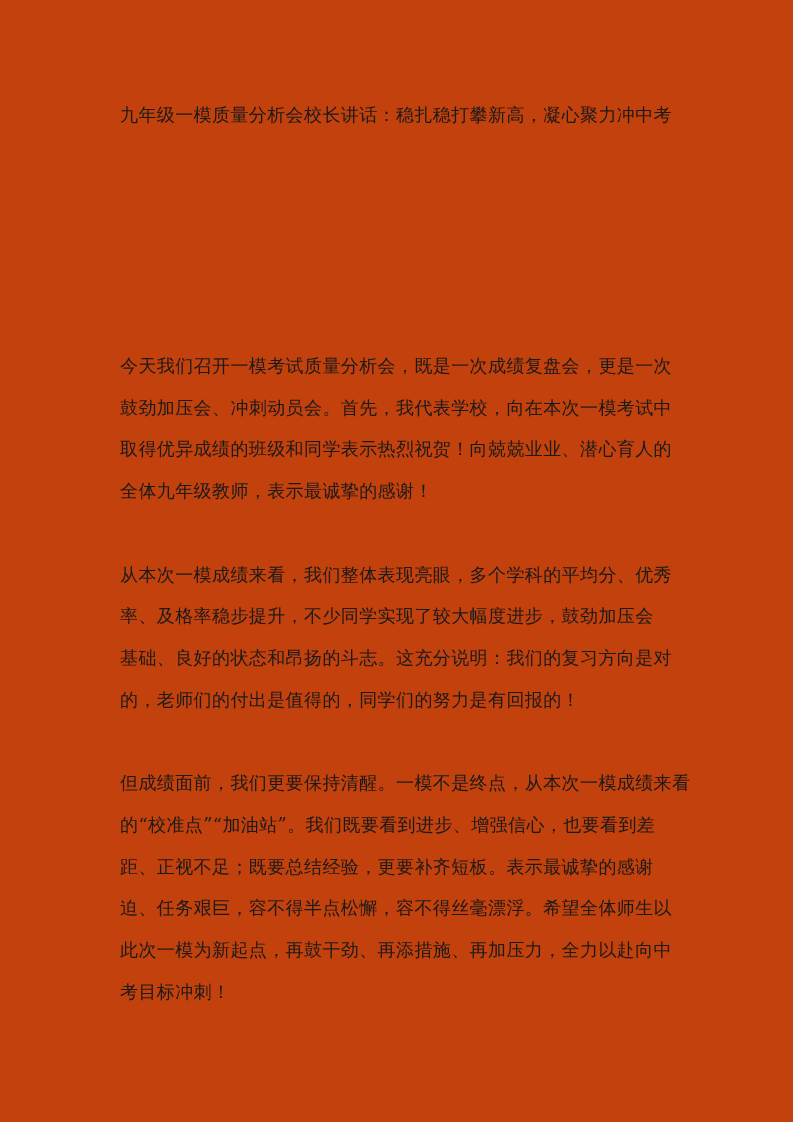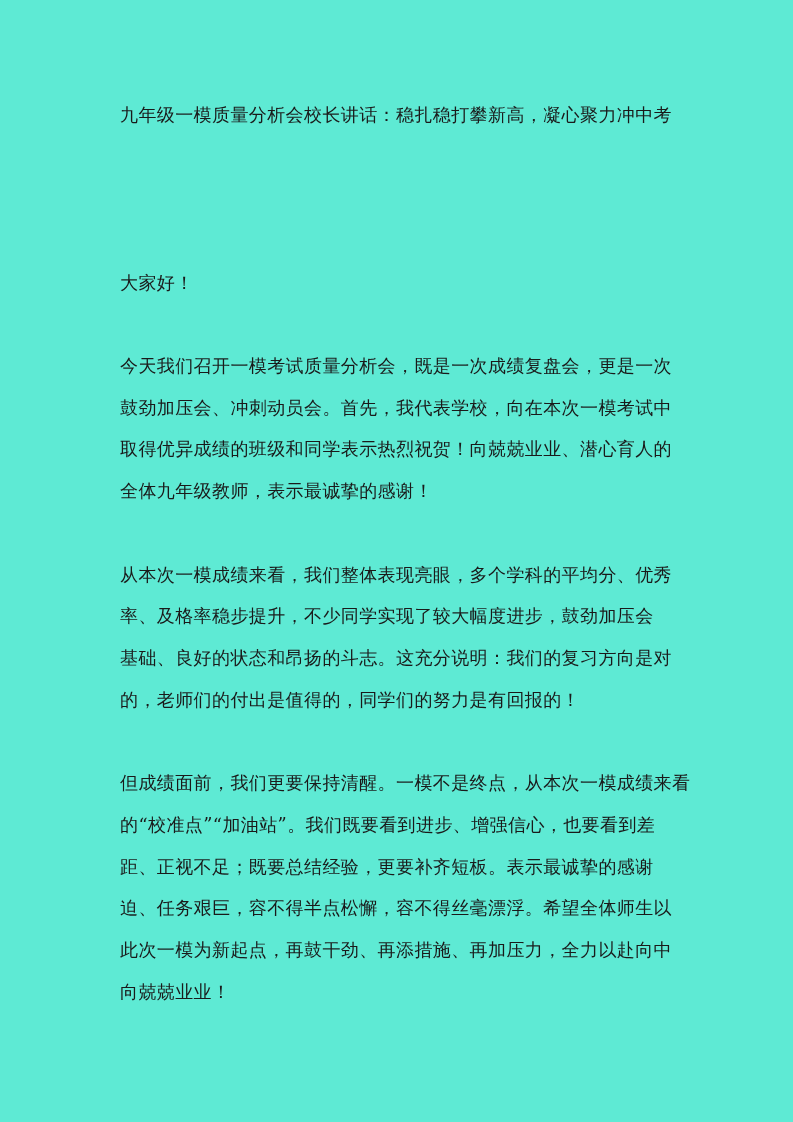--- a/index.html
+++ b/index.html
@@ -14,41 +14,40 @@
       overflow: hidden;
       font-family: "DejaVu Serif", "Liberation Serif", serif;
       color: #1a1a1a;
     }
     .page {
       position: absolute;
       left: 0;
       top: 0;
       width: 793px;
       height: 1122px;
-      background: #5eead4;
+      background: #c2410c;
     }
     .line {
       position: absolute;
       left: 120px;
       width: 560px;
       font-size: 18px;
       line-height: 24px;
       white-space: nowrap;
       letter-spacing: 0.4px;
     }
   </style>
 </head>
 <body>
 
 <div class="page">
 
   <div class="line" style="top:103px">九年级一模质量分析会校长讲话：稳扎稳打攀新高，凝心聚力冲中考</div>
 
 
-  <div class="line" style="top:271px">大家好！</div>
 
   <div>
     <div class="line" style="top:354px">今天我们召开一模考试质量分析会，既是一次成绩复盘会，更是一次</div>
     <div class="line" style="top:396px">鼓劲加压会、冲刺动员会。首先，我代表学校，向在本次一模考试中</div>
     <div class="line" style="top:437px">取得优异成绩的班级和同学表示热烈祝贺！向兢兢业业、潜心育人的</div>
     <div class="line" style="top:479px">全体九年级教师，表示最诚挚的感谢！</div>
   </div>
 
   <div>
     <div class="line" style="top:563px">从本次一模成绩来看，我们整体表现亮眼，多个学科的平均分、优秀</div>
@@ -56,16 +55,16 @@
     <div class="line" style="top:646px">基础、良好的状态和昂扬的斗志。这充分说明：我们的复习方向是对</div>
     <div class="line" style="top:688px">的，老师们的付出是值得的，同学们的努力是有回报的！</div>
   </div>
 
   <div>
     <div class="line" style="top:771px">但成绩面前，我们更要保持清醒。一模不是终点，从本次一模成绩来看</div>
     <div class="line" style="top:813px">的“校准点”“加油站”。我们既要看到进步、增强信心，也要看到差</div>
     <div class="line" style="top:855px">距、正视不足；既要总结经验，更要补齐短板。表示最诚挚的感谢</div>
     <div class="line" style="top:896px">迫、任务艰巨，容不得半点松懈，容不得丝毫漂浮。希望全体师生以</div>
     <div class="line" style="top:938px">此次一模为新起点，再鼓干劲、再添措施、再加压力，全力以赴向中</div>
-    <div class="line" style="top:980px">向兢兢业业！</div>
+    <div class="line" style="top:980px">考目标冲刺！</div>
   </div>
 
 </div>
 
 </body></html>

